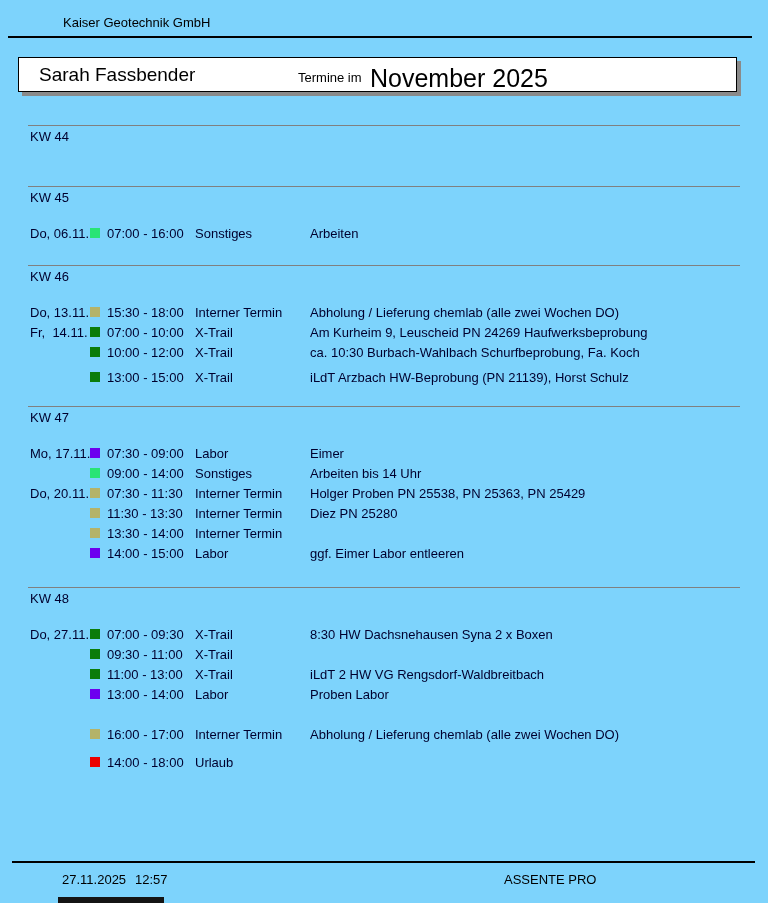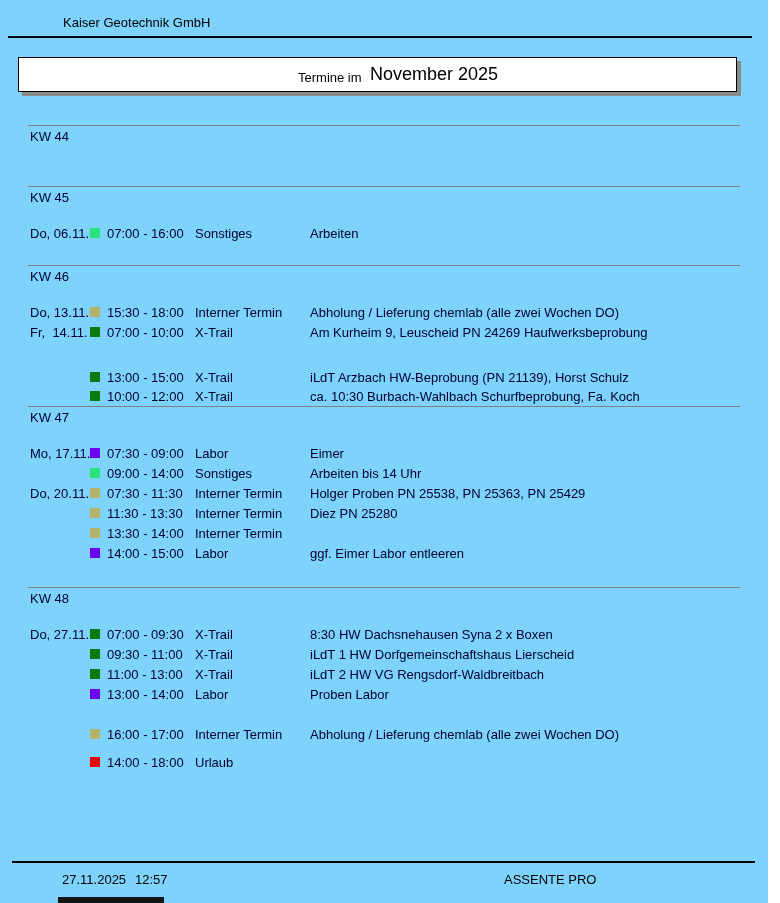--- a/index.html
+++ b/index.html
@@ -7,21 +7,21 @@
   body { font-family:"Liberation Sans", sans-serif; }
   .page { position:relative; width:768px; height:903px; background:#7dd3fc; overflow:hidden; }
 
   .company { position:absolute; left:63px; top:15px; font-size:13px; color:#000; }
   .header-rule { position:absolute; left:8px; top:36px; width:744px; height:2px; background:#000; }
 
   .title-box { position:absolute; left:18px; top:57px; width:719px; height:35px;
                border:1px solid #000; background:#fff; box-shadow:4px 4px 0 #8a8a8a; }
   .tb-person { position:absolute; left:20px; top:6px; font-size:19px; color:#000; }
   .tb-label  { position:absolute; left:279px; top:12px; font-size:13px; color:#000; }
-  .tb-period { position:absolute; left:351px; top:6px; font-size:18px; color:#000; }
+  .tb-period { position:absolute; left:351px; top:6px; font-size:25px; color:#000; }
 
   .kw-section { position:absolute; left:0; width:780px; }
   .kw-rule  { position:absolute; left:28px; top:0; width:712px; height:1px; background:#808080; }
   .kw-label { position:absolute; left:30px; top:4px; font-size:13px; color:#00002e;
               }
 
   .entry-row { position:absolute; left:0; width:780px; height:20px;
                font-size:13px; color:#00002e; }
   .e-day    { position:absolute; left:30px;  top:3px; white-space:pre; }
   .e-square { position:absolute; left:90px;  top:5px; width:10px; height:10px; }
@@ -38,20 +38,21 @@
 </style>
 </head>
 <body>
 
 <div class="page">
 
   <div class="company">Kaiser Geotechnik GmbH</div>
   <div class="header-rule"></div>
 
   <div class="title-box">
+    <span class="tb-person">Sarah Fassbender</span>
     <span class="tb-label">Termine im</span>
     <span class="tb-period">November 2025</span>
   </div>
 
   <div id="weeks">
       <div class="kw-section" style="top: 125px;">
         <div class="kw-rule"></div>
         <div class="kw-label">KW 44</div>
       </div>
       <div class="kw-section" style="top: 186px;">
@@ -75,21 +76,21 @@
           <span class="e-cat">Interner Termin</span>
           <span class="e-desc">Abholung / Lieferung chemlab (alle zwei Wochen DO)</span>
         </div>
         <div class="entry-row" style="top: 57px;">
           <span class="e-day">Fr,  14.11.</span>
           <span class="e-square" style="background: rgb(11, 124, 11);"></span>
           <span class="e-time">07:00 - 10:00</span>
           <span class="e-cat">X-Trail</span>
           <span class="e-desc">Am Kurheim 9, Leuscheid PN 24269 Haufwerksbeprobung</span>
         </div>
-        <div class="entry-row" style="top: 77px; margin-top: 44px;">
+        <div class="entry-row" style="top: 77px;">
           <span class="e-day"></span>
           <span class="e-square" style="background: rgb(11, 124, 11);"></span>
           <span class="e-time">10:00 - 12:00</span>
           <span class="e-cat">X-Trail</span>
           <span class="e-desc">ca. 10:30 Burbach-Wahlbach Schurfbeprobung, Fa. Koch</span>
         </div>
         <div class="entry-row" style="top: 102px; text-decoration: underline;">
           <span class="e-day"></span>
           <span class="e-square" style="background: rgb(11, 124, 11);"></span>
           <span class="e-time">13:00 - 15:00</span>
@@ -150,21 +151,20 @@
           <span class="e-square" style="background: rgb(11, 124, 11);"></span>
           <span class="e-time">07:00 - 09:30</span>
           <span class="e-cat">X-Trail</span>
           <span class="e-desc">8:30 HW Dachsnehausen Syna 2 x Boxen</span>
         </div>
         <div class="entry-row" style="top: 57px;">
           <span class="e-day"></span>
           <span class="e-square" style="background: rgb(11, 124, 11);"></span>
           <span class="e-time">09:30 - 11:00</span>
           <span class="e-cat">X-Trail</span>
-          <span class="e-desc">iLdT 1 HW Dorfgemeinschaftshaus Lierscheid</span>
         </div>
         <div class="entry-row" style="top: 77px;">
           <span class="e-day"></span>
           <span class="e-square" style="background: rgb(11, 124, 11);"></span>
           <span class="e-time">11:00 - 13:00</span>
           <span class="e-cat">X-Trail</span>
           <span class="e-desc">iLdT 2 HW VG Rengsdorf-Waldbreitbach</span>
         </div>
         <div class="entry-row" style="top: 97px;">
           <span class="e-day"></span>

